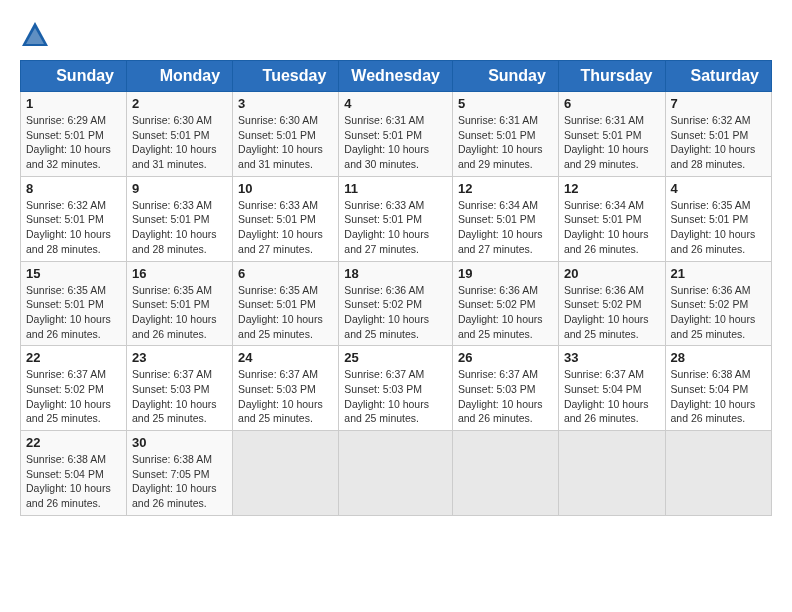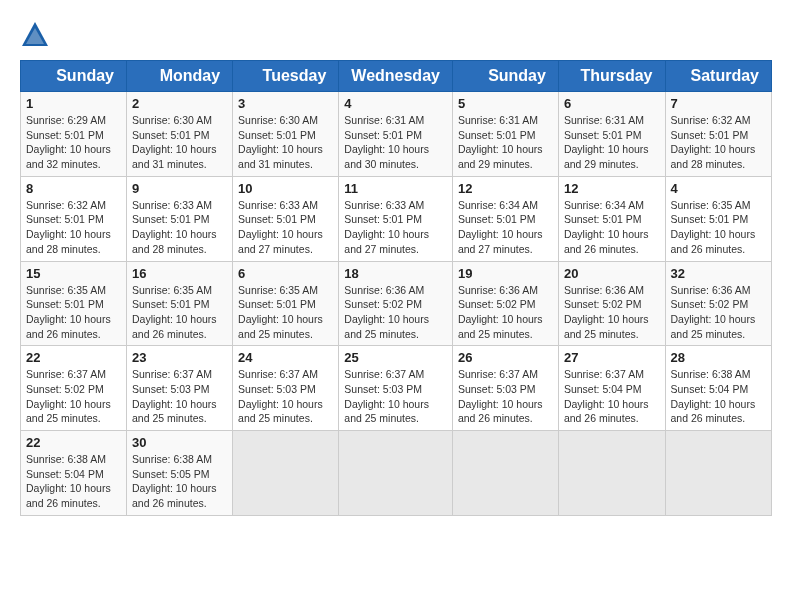--- a/index.html
+++ b/index.html
@@ -280,21 +280,21 @@
         </td>
         <td>
           <span class="day-num">20</span>
           <div class="day-info">
             <span>Sunrise: 6:36 AM</span><br>
             <span>Sunset: 5:02 PM</span><br>
             <span>Daylight: 10 hours and 25 minutes.</span>
           </div>
         </td>
         <td>
-          <span class="day-num">32</span>
+          <span class="day-num">21</span>
           <div class="day-info">
             <span>Sunrise: 6:36 AM</span><br>
             <span>Sunset: 5:02 PM</span><br>
             <span>Daylight: 10 hours and 25 minutes.</span>
           </div>
         </td>
       </tr>
       <tr>
         <td>
           <span class="day-num">22</span>
@@ -330,21 +330,21 @@
         </td>
         <td>
           <span class="day-num">26</span>
           <div class="day-info">
             <span>Sunrise: 6:37 AM</span><br>
             <span>Sunset: 5:03 PM</span><br>
             <span>Daylight: 10 hours and 26 minutes.</span>
           </div>
         </td>
         <td>
-          <span class="day-num">27</span>
+          <span class="day-num">33</span>
           <div class="day-info">
             <span>Sunrise: 6:37 AM</span><br>
             <span>Sunset: 5:04 PM</span><br>
             <span>Daylight: 10 hours and 26 minutes.</span>
           </div>
         </td>
         <td>
           <span class="day-num">28</span>
           <div class="day-info">
             <span>Sunrise: 6:38 AM</span><br>
@@ -359,21 +359,21 @@
           <div class="day-info">
             <span>Sunrise: 6:38 AM</span><br>
             <span>Sunset: 5:04 PM</span><br>
             <span>Daylight: 10 hours and 26 minutes.</span>
           </div>
         </td>
         <td>
           <span class="day-num">30</span>
           <div class="day-info">
             <span>Sunrise: 6:38 AM</span><br>
-            <span>Sunset: 5:05 PM</span><br>
+            <span>Sunset: 7:05 PM</span><br>
             <span>Daylight: 10 hours and 26 minutes.</span>
           </div>
         </td>
         <td class="empty-cell"></td>
         <td class="empty-cell"></td>
         <td class="empty-cell"></td>
         <td class="empty-cell"></td>
         <td class="empty-cell"></td>
       </tr>
     </tbody>

